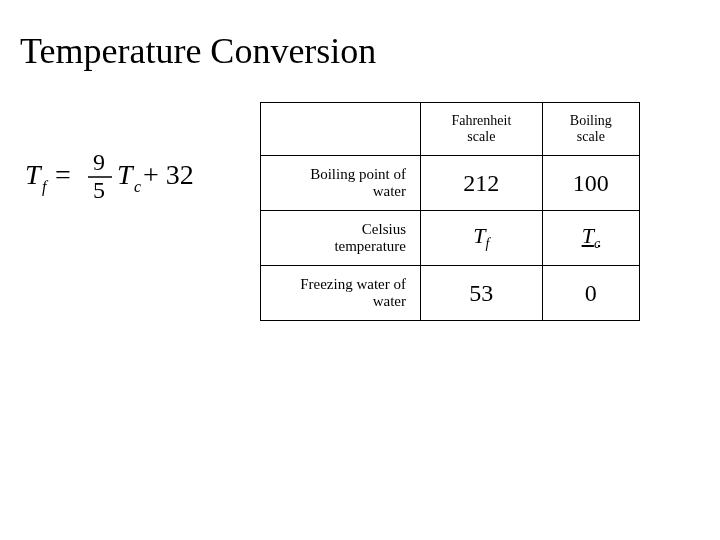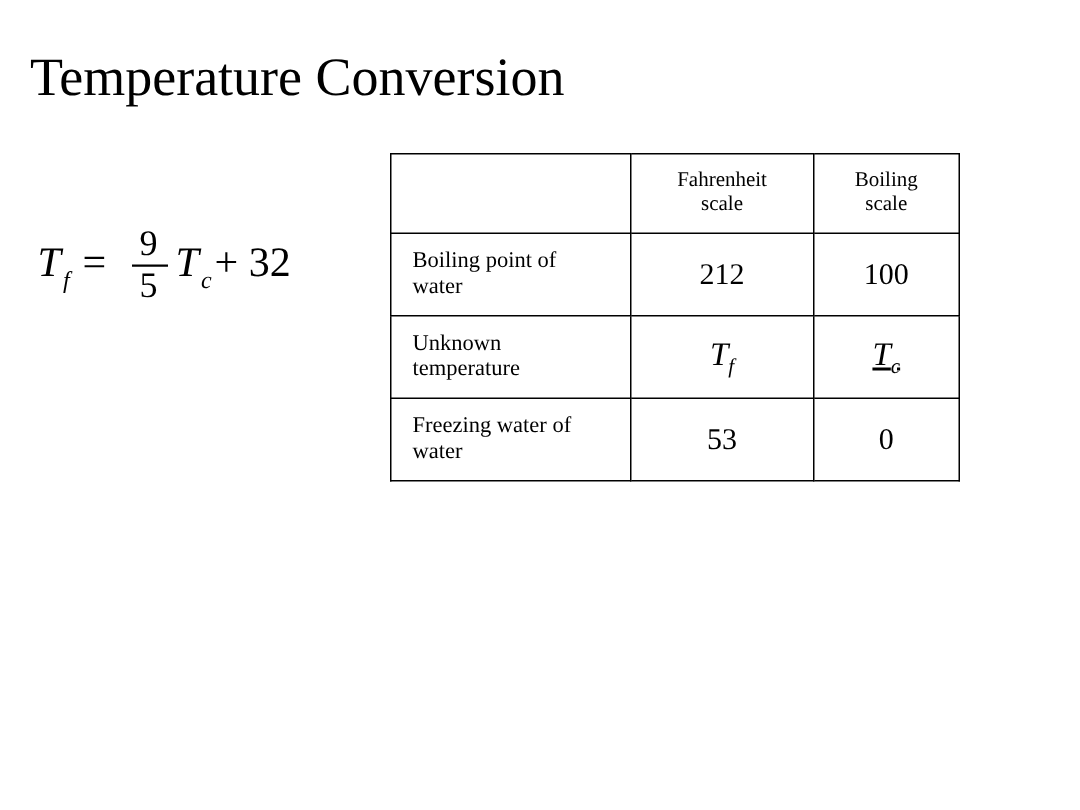--- a/index.html
+++ b/index.html
@@ -62,42 +62,42 @@
     table td, table th {
       border: 1px solid #000;
       padding: 10px 14px;
       text-align: center;
       font-size: 15px;
       color: #000;
       vertical-align: middle;
     }
 
     table td:first-child {
-      text-align: left;
+      text-align: right;
       width: 160px;
     }
 
     .header-row td {
       font-size: 14px;
       font-weight: normal;
     }
 
     .tf-cell {
       font-size: 22px;
       font-style: italic;
     }
 
     .tc-cell {
       font-size: 22px;
       font-style: italic;
       text-decoration: underline;
     }
 
     .value-cell {
-      font-size: 20px;
+      font-size: 24px;
     }
 
     sub {
       font-size: 14px;
     }
   </style>
 </head>
 <body>
 
 <div class="page">
@@ -145,21 +145,21 @@
         <tr>
           <td>
             <span>Boiling point of</span><br>
             <span>water</span>
           </td>
           <td class="value-cell">212</td>
           <td class="value-cell">100</td>
         </tr>
         <tr>
           <td>
-            <span>Unknown</span><br>
+            <span>Celsius</span><br>
             <span>temperature</span>
           </td>
           <td class="tf-cell">
             <span style="font-style:italic; font-size:22px;">T</span><sub style="font-style:italic;">f</sub>
           </td>
           <td class="tc-cell">
             <span style="font-style:italic; font-size:22px;">T</span><sub style="font-style:italic;">c</sub>
           </td>
         </tr>
         <tr>

